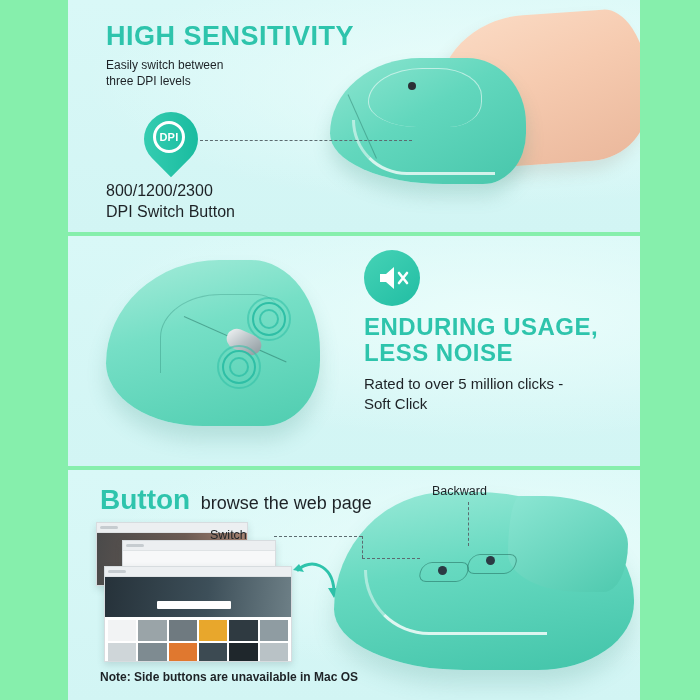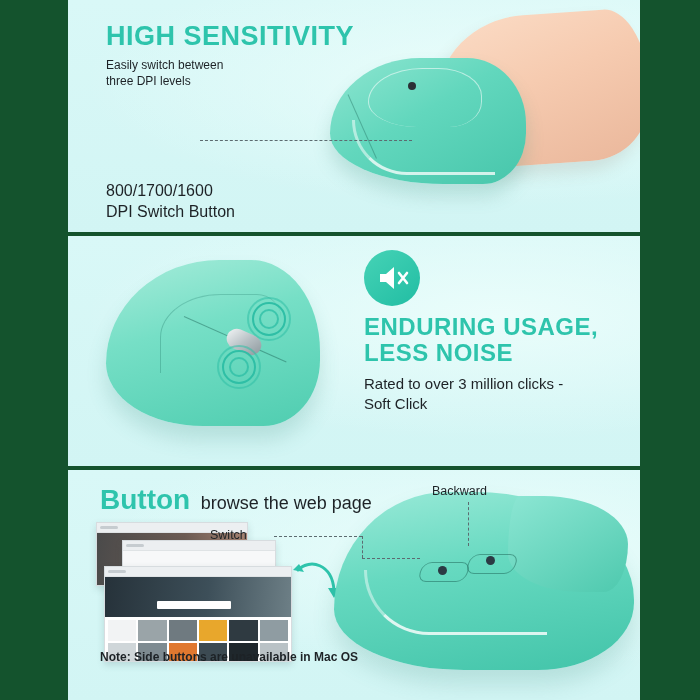--- a/index.html
+++ b/index.html
@@ -10,21 +10,21 @@
   body {
     width: 700px;
     height: 700px;
     font-family: "Liberation Sans", sans-serif;
     overflow: hidden;
     position: relative;
   }
   .page {
     position: absolute;
     inset: 0;
-    background: #14532d;
+    background: #86efac;
   }
   
   .panel {
     position: absolute;
     left: 68px;
     width: 572px;
     background: #d6f7f6;
     overflow: hidden;
   }
   #panel-1 { top: 0px;   height: 232px; }
@@ -247,21 +247,21 @@
   #p3-title-accent {
     color: #2ec4ac;
     font-size: 28px;
     font-weight: bold;
   }
   #p3-title-rest {
     color: #1d2226;
     font-size: 18px;
     margin-left: 6px;
   }
-  #p3-note { left: 32px; top: 180px; font-size: 12px; font-weight: bold; }
+  #p3-note { left: 32px; top: 200px; font-size: 12px; font-weight: bold; }
 
   
   .browsers { position: absolute; left: 28px; top: 52px; width: 232px; height: 138px; }
   .win {
     position: absolute;
     background: #ffffff;
     border: 1px solid #d7dcdf;
     box-shadow: 0 3px 7px rgba(60,90,95,0.18);
     overflow: hidden;
   }
@@ -395,22 +395,28 @@
         <div class="swoosh"></div>
       </div>
     </div>
 
     <h2 class="headline" id="p1-title">HIGH SENSITIVITY</h2>
     <p class="bodytext" id="p1-sub">Easily switch between
 three DPI levels</p>
 
     <div class="leader-h" id="p1-leader"></div>
 
-
-    <p class="bodytext" id="p1-caption">800/1700/1600
+    <div class="dpi-pin">
+      <div class="pin-body"></div>
+      <div class="pin-ring">
+        <span class="pin-label">DPI</span>
+      </div>
+    </div>
+
+    <p class="bodytext" id="p1-caption">800/1200/2300
 DPI Switch Button</p>
   </section>
 
   <section class="panel" id="panel-2">
     <div class="panel-bg-sheen"></div>
 
     <div class="scene2">
       <div class="mouse2">
         <div class="shell"></div>
         <div class="panel-line"></div>
@@ -423,21 +429,21 @@
 
     <div class="mute-icon">
       <svg width="32" height="28" viewBox="0 0 32 28" fill="none">
         <path d="M3 10 H9 L17 3 V25 L9 18 H3 Z" fill="#ffffff"></path>
         <path d="M22 9 L30 19 M30 9 L22 19" stroke="#ffffff" stroke-width="2.6" stroke-linecap="round"></path>
       </svg>
     </div>
 
     <h2 class="headline" id="p2-title">ENDURING USAGE,
 LESS NOISE</h2>
-    <p class="bodytext" id="p2-sub">Rated to over 3 million clicks -
+    <p class="bodytext" id="p2-sub">Rated to over 5 million clicks -
 Soft Click</p>
   </section>
 
   <section class="panel" id="panel-3">
     <div class="panel-bg-sheen"></div>
 
     <div id="p3-title-wrap">
       <span id="p3-title-accent">Button</span>
       <span id="p3-title-rest">browse the web page</span>
     </div>

